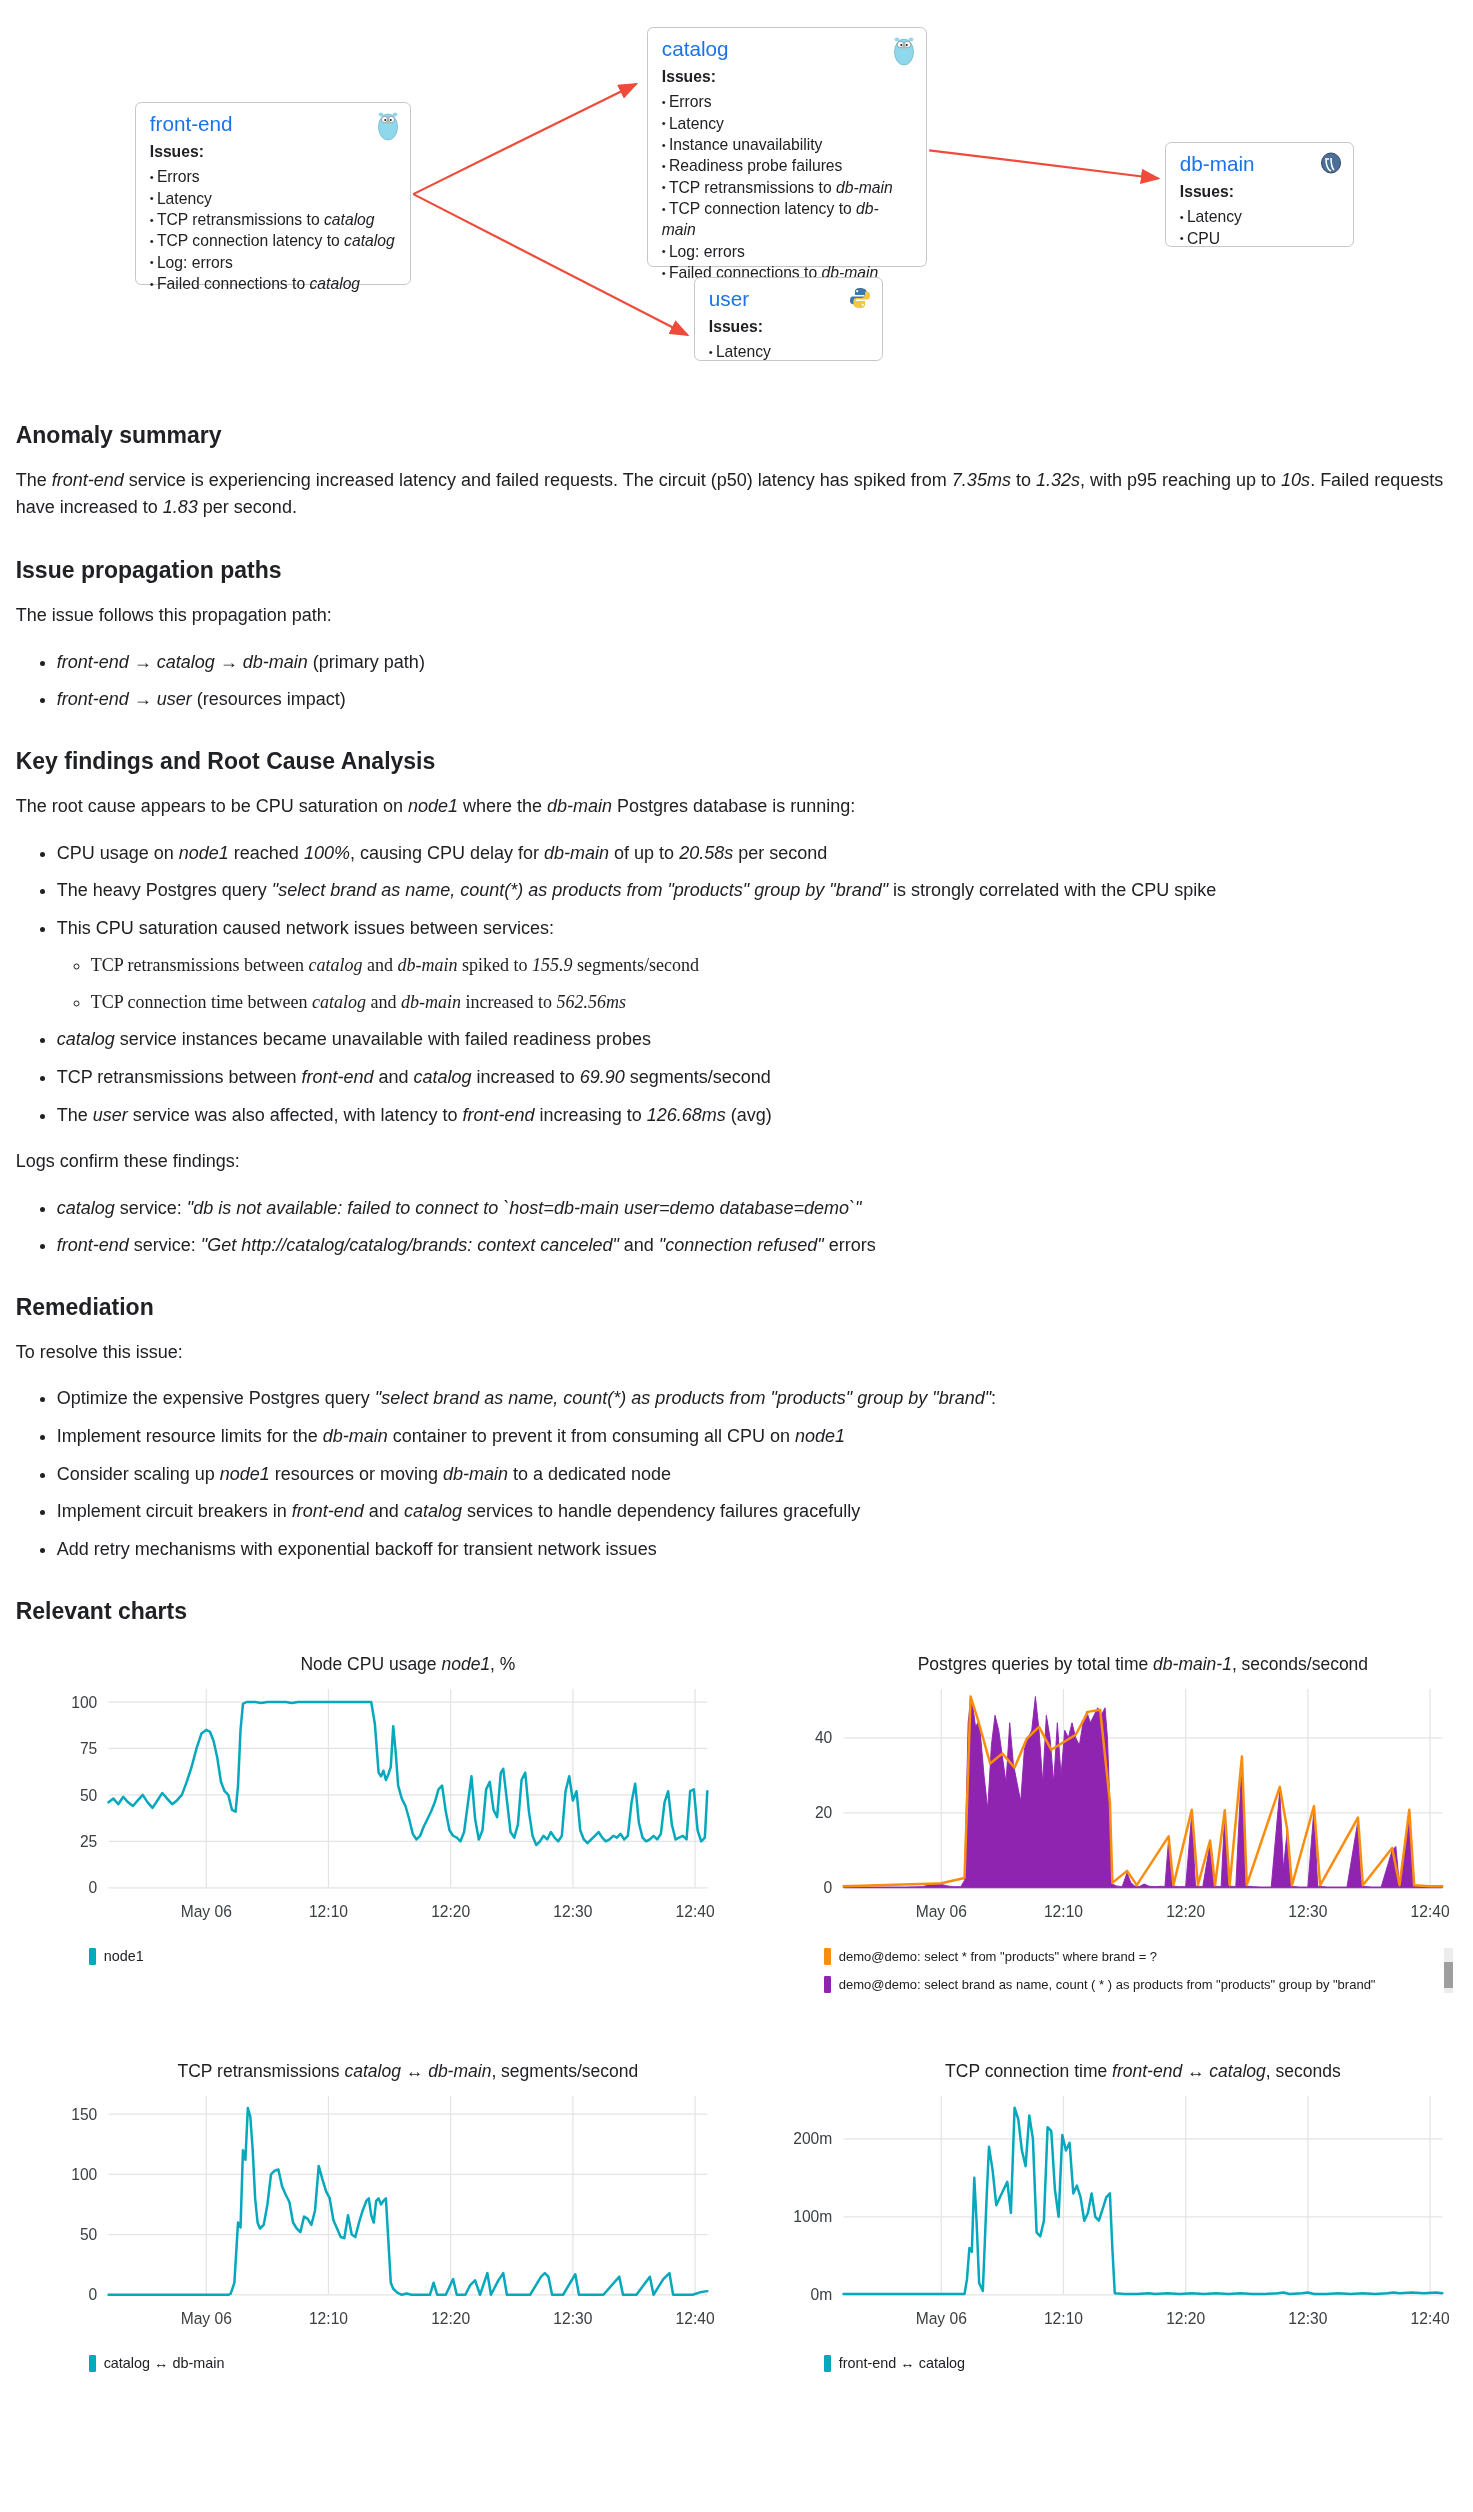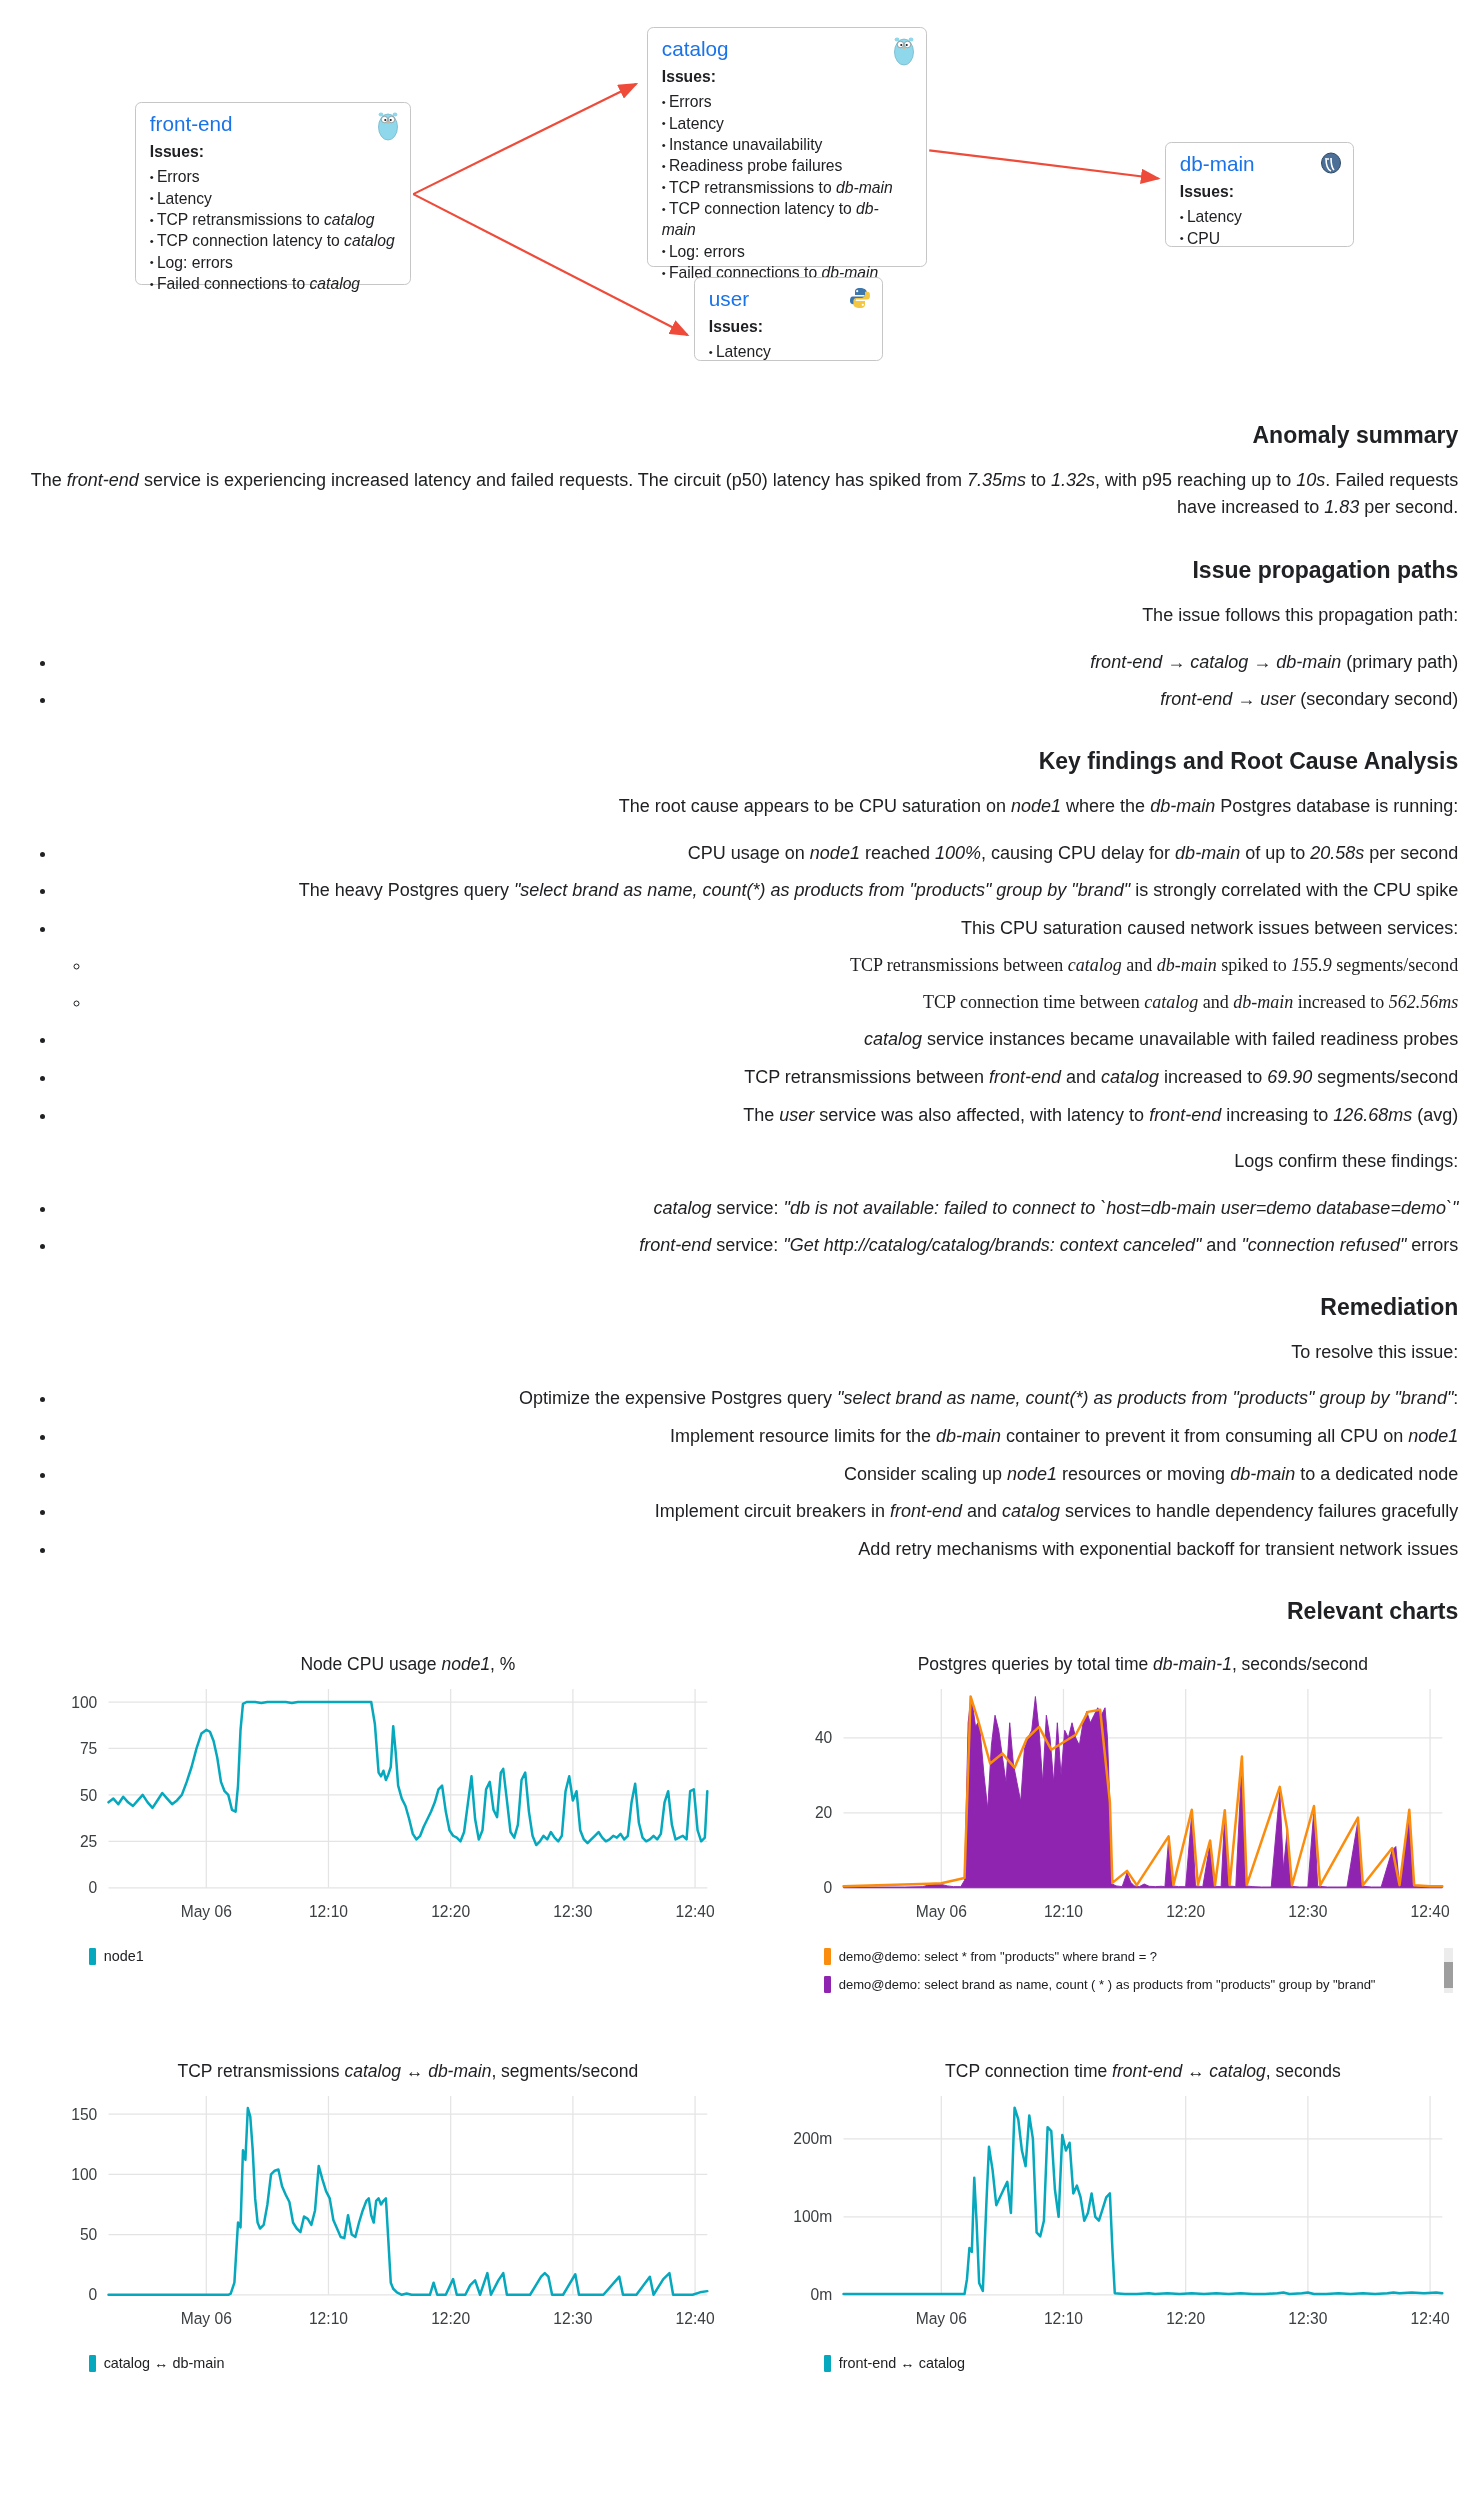--- a/index.html
+++ b/index.html
@@ -15,21 +15,21 @@
   .node-catalog{left:647px;top:27px;width:280px;height:240px;}
   .node-dbmain{left:1165px;top:142px;width:189px;height:105px;}
   .node-user{left:694px;top:277px;width:189px;height:84px;}
   .node-title{font-size:20.7px;color:#1a73e8;margin:1.3px 0 7.5px;cursor:pointer;}
   .node-icon{position:absolute;right:10px;top:7.5px;width:24px;height:27.5px;}
   .issues-label{font-size:15.7px;font-weight:700;margin-bottom:5px;}
   .issues{list-style:none;margin:0;padding:0;font-size:15.7px;line-height:1.36;}
   .issues li::before{content:"•\00a0";font-size:0.72em;position:relative;top:-1.3px;}
 
   
-  .content{padding:0 15.7px;text-align:right;}
+  .content{padding:0 15.7px;}
   h2{font-size:23px;margin:35px 0 16.3px;font-weight:700;}
   p{font-size:18px;line-height:1.55;margin:17.5px 0;}
   ul.l1{font-size:18px;line-height:1.5;padding-left:41px;margin:19px 0;list-style:disc;}
   ul.l1>li{margin:10.6px 0;}
   ul.l2{list-style:circle;padding-left:34px;margin:10.6px 0 3.8px;font-size:18px;font-family:Liberation Serif, serif;}
   ul.l2>li{margin:9.4px 0;}
 
   
   .charts{display:grid;grid-template-columns:1fr 1fr;column-gap:27.5px;row-gap:63px;margin-top:24px;}
   .chart svg{width:100%;height:auto;display:block;}
@@ -147,21 +147,21 @@
 
   <main class="content">
 
     <h2>Anomaly summary</h2>
     <p><span>The </span><em>front-end</em><span> service is experiencing increased latency and failed requests. The circuit (p50) latency has spiked from </span><em>7.35ms</em><span> to </span><em>1.32s</em><span>, with p95 reaching up to </span><em>10s</em><span>. Failed requests have increased to </span><em>1.83</em><span> per second.</span></p>
 
     <h2>Issue propagation paths</h2>
     <p><span>The issue follows this propagation path:</span></p>
     <ul class="l1">
       <li><em>front-end</em><span> → </span><em>catalog</em><span> → </span><em>db-main</em><span> (primary path)</span></li>
-      <li><em>front-end</em><span> → </span><em>user</em><span> (secondary second)</span></li>
+      <li><em>front-end</em><span> → </span><em>user</em><span> (resources impact)</span></li>
     </ul>
 
     <h2>Key findings and Root Cause Analysis</h2>
     <p><span>The root cause appears to be CPU saturation on </span><em>node1</em><span> where the </span><em>db-main</em><span> Postgres database is running:</span></p>
     <ul class="l1">
       <li><span><span>CPU usage on </span><em>node1</em><span> reached </span><em>100%</em><span>, causing CPU delay for </span><em>db-main</em><span> of up to </span><em>20.58s</em><span> per second</span></span></li>
       <li><span><span>The heavy Postgres query </span><em>"select brand as name, count(*) as products from "products" group by "brand"</em><span> is strongly correlated with the CPU spike</span></span></li>
       <li><span><span>This CPU saturation caused network issues between services:</span></span>
         <ul class="l2">
           <li><span>TCP retransmissions between </span><em>catalog</em><span> and </span><em>db-main</em><span> spiked to </span><em>155.9</em><span> segments/second</span></li>

